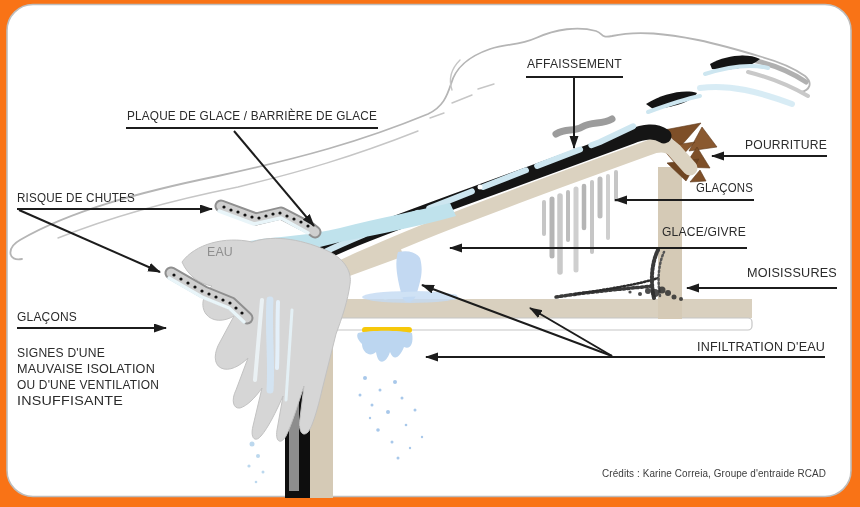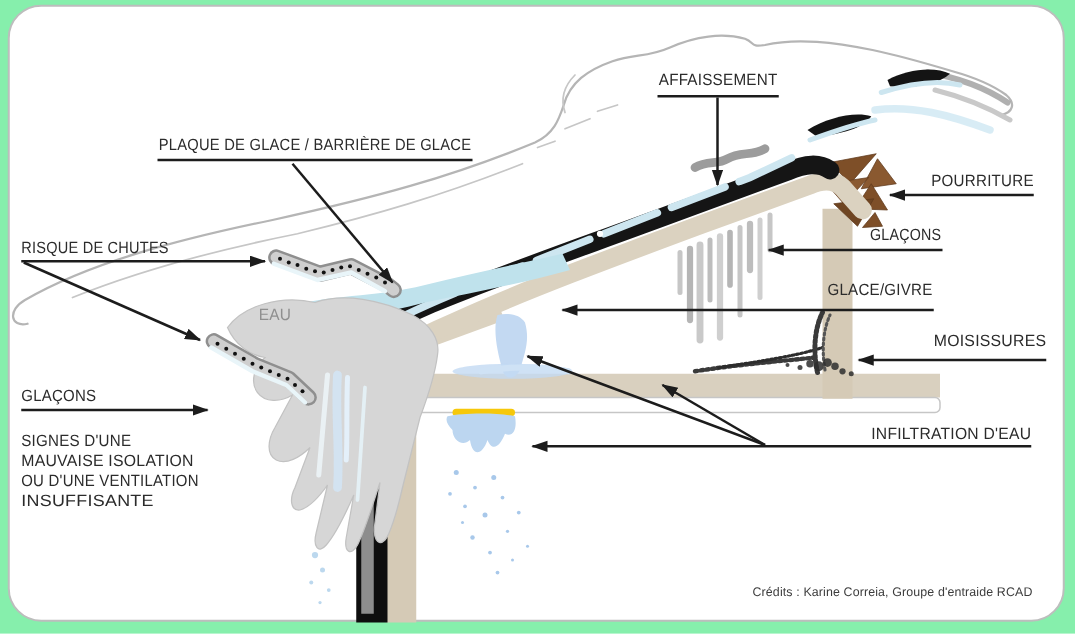--- a/index.html
+++ b/index.html
@@ -1,16 +1,16 @@
 <!DOCTYPE html>
 <html><head>
 <meta charset="utf-8">
 <style>
   html,body{margin:0;padding:0;background:#ffffff;}
-  #stage{position:relative;width:860px;height:507px;background:#86efac;overflow:hidden;
+  #stage{position:relative;width:860px;height:507px;background:#f97316;overflow:hidden;
          font-family:"Liberation Sans",sans-serif;}
   svg{position:absolute;left:0;top:0;}
   .lbl{font-family:"Liberation Sans",sans-serif;font-size:13px;fill:#2b2b2b;letter-spacing:.2px;}
   .lbl-muted{fill:#8f8f8f;}
   .credits{font-family:"Liberation Sans",sans-serif;font-size:10px;fill:#3c3c3c;letter-spacing:.1px;}
   .callout{stroke:#1c1c1c;stroke-width:2;fill:none;}
   .underline{stroke:#1c1c1c;stroke-width:2;}
   .snowline{stroke:#b5b5b5;stroke-width:1.8;fill:none;stroke-linecap:round;}
   .snowline2{stroke:#c6c6c6;stroke-width:1.4;fill:none;stroke-linecap:round;}
   .icicle{stroke-linecap:round;fill:none;}

